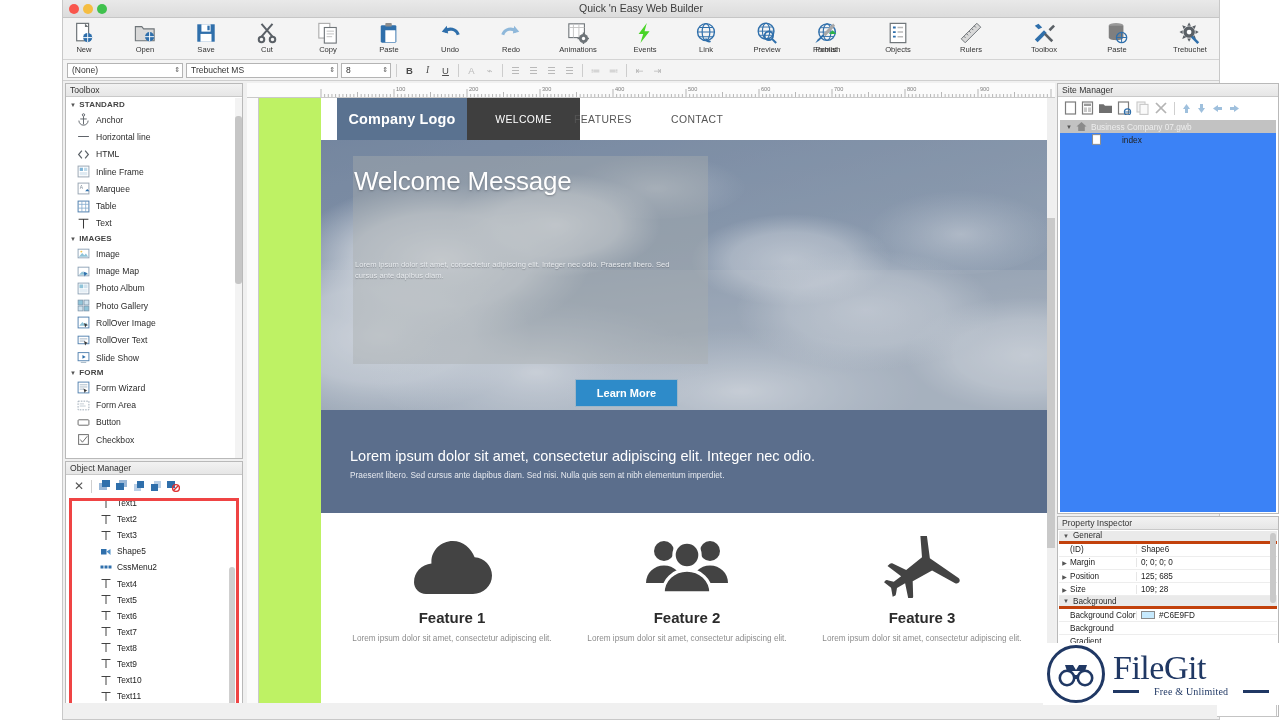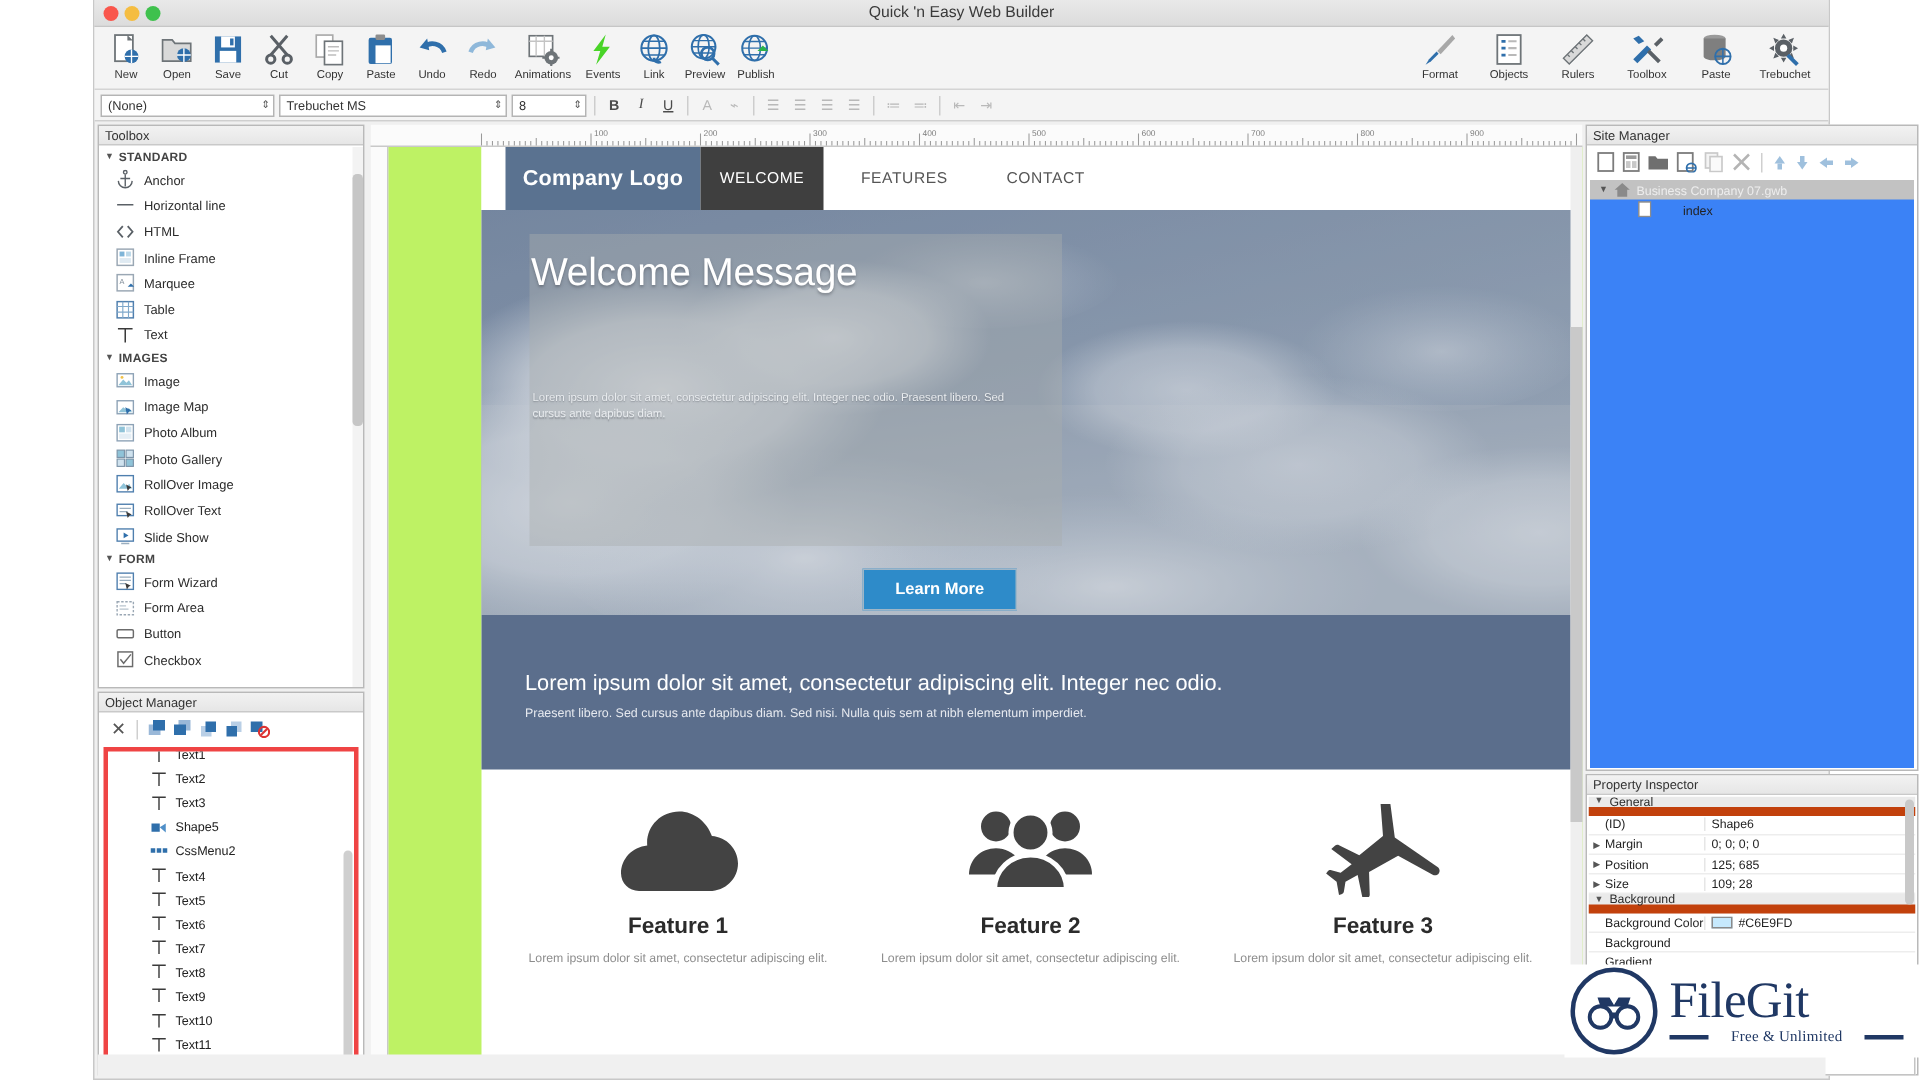--- a/index.html
+++ b/index.html
@@ -28,21 +28,21 @@
               border-bottom:1px solid #c6c6c6; }
   .traffic { position:absolute; left:6px; top:4px; display:flex; gap:4px; }
   .tl { width:10px; height:10px; border-radius:50%; }
   .tl.red{ background:#f9564c; } .tl.yel{ background:#f5bd41; } .tl.grn{ background:#3fc14d; }
   .wintitle { position:absolute; left:0; top:2px; width:100%; text-align:center;
               font-size:10.5px; color:#3a3a3a; }
 
   
   .toolbar { position:absolute; left:0; top:18px; width:1156px; height:42px;
              background:#f4f4f4; border-bottom:1px solid #d4d4d4; }
-  .tbgroup { position:absolute; top:2px; display:flex; }
+  .tbgroup { position:absolute; top:2px; display:flex;gap:27px; }
   .tbitem { width:34px; display:flex; flex-direction:column; align-items:center;
             cursor:default; padding-top:2px; }
   .tbitem .glyph { height:22px; display:flex; align-items:flex-end; justify-content:center; }
   .tbitem .lbl { font-size:7.6px; color:#333; margin-top:1px; white-space:nowrap; }
   .tbitem.wide { width:46px; }
 
   
   .formatbar { position:absolute; left:0; top:60px; width:1156px; height:21px;
                background:#f4f4f4; border-bottom:1px solid #cfcfcf;
                display:flex; align-items:center; padding-left:4px; gap:3px; }
@@ -96,21 +96,21 @@
   .sm-node { height:13px; display:flex; align-items:center; gap:4px; font-size:8.3px;
              padding-left:6px; }
   .sm-node.sel { background:#c2c2c2; color:#ededed; }
   .sm-child { height:13px; display:flex; align-items:center; gap:21px; font-size:8.3px;
               padding-left:32px; color:#222; }
 
   .propinsp { position:absolute; left:0; top:433px; width:222px; height:201px; }
   .pi-body { position:absolute; left:1px; top:14px; width:218px; height:170px;
              background:#fff; overflow:hidden; }
   .pi-sec { height:12.6px; background:#eaeaea; display:flex; align-items:center; gap:4px;
-            font-size:8.2px; color:#2b2b2b; padding-left:4px; border-bottom:6px solid #c2410c; }
+            font-size:8.2px; color:#2b2b2b; padding-left:4px; border-bottom:3px solid #c2410c; }
   .pi-row { height:13.2px; display:flex; align-items:center; font-size:8.2px; color:#222;
             border-bottom:1px solid #ededed; }
   .pi-row .exp { width:11px; text-align:center; font-size:6px; color:#555; }
   .pi-row .k { width:66px; overflow:hidden; white-space:nowrap; }
   .pi-row .v { flex:1; padding-left:4px; border-left:1px solid #e6e6e6; display:flex;
                align-items:center; gap:4px; overflow:hidden; white-space:nowrap; }
   .swatch { width:14px; height:8px; border:1px solid #8a8a8a; background:#C6E9FD; }
   .pi-sb { position:absolute; right:2px; top:16px; width:6px; height:70px; background:#c9c9c9;
            border-radius:3px; }
   .pi-foot { position:absolute; left:1px; top:186px; width:218px; height:14px;
@@ -128,21 +128,21 @@
           background:#ffffff; }
   .cvs-sb-v { position:absolute; right:0px; top:15px; width:8px; height:619px; background:#efefef; }
   .cvs-thumb-v { position:absolute; right:0px; top:120px; width:8px; height:330px;
                  background:#c9c9c9; }
 
   
   .nav { position:absolute; left:0; top:0; width:730px; height:42px; background:#ffffff; }
   .logo { position:absolute; left:16px; top:0; width:130px; height:42px;
           background:#5a7290; color:#fff; font-size:14.4px; font-weight:bold;
           display:flex; align-items:center; justify-content:center; letter-spacing:.2px; }
-  .nav-active { position:absolute; left:146px; top:0; width:82px; height:42px;
+  .nav-active { position:absolute; left:146px; top:0; width:113px; height:42px;
                 background:#3f3f3f; color:#fff; font-size:10.4px;
                 display:flex; align-items:center; justify-content:center; letter-spacing:.4px; }
   .nav-it { position:absolute; top:0; height:42px; color:#555; font-size:10.4px;
             display:flex; align-items:center; letter-spacing:.4px; }
 
   
   .hero { position:absolute; left:0; top:42px; width:730px; height:270px; overflow:hidden;
           background:#8d9aab; }
   .sky { position:absolute; inset:0; }
   .hero-tint { position:absolute; inset:0; background:rgba(118,133,155,.28); }

